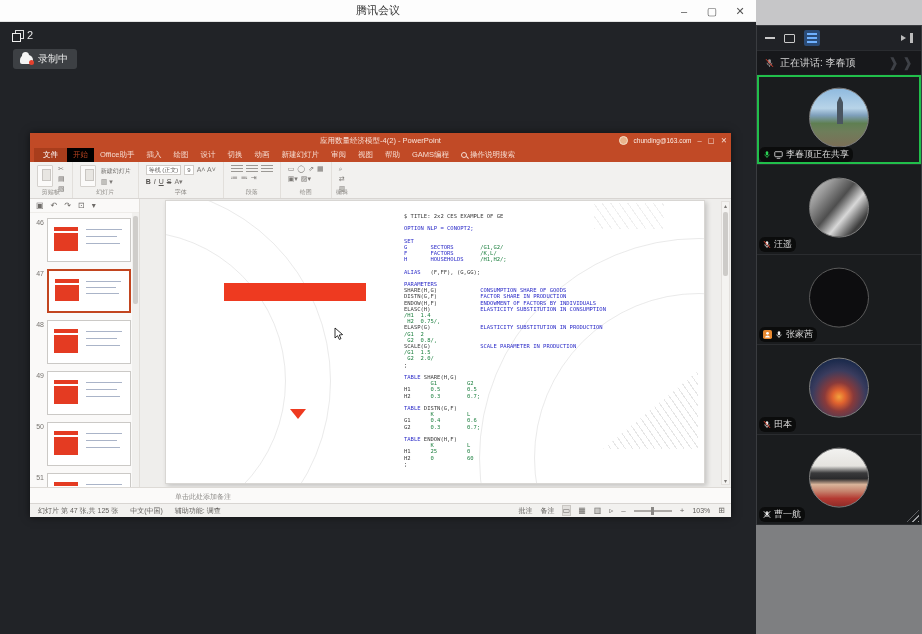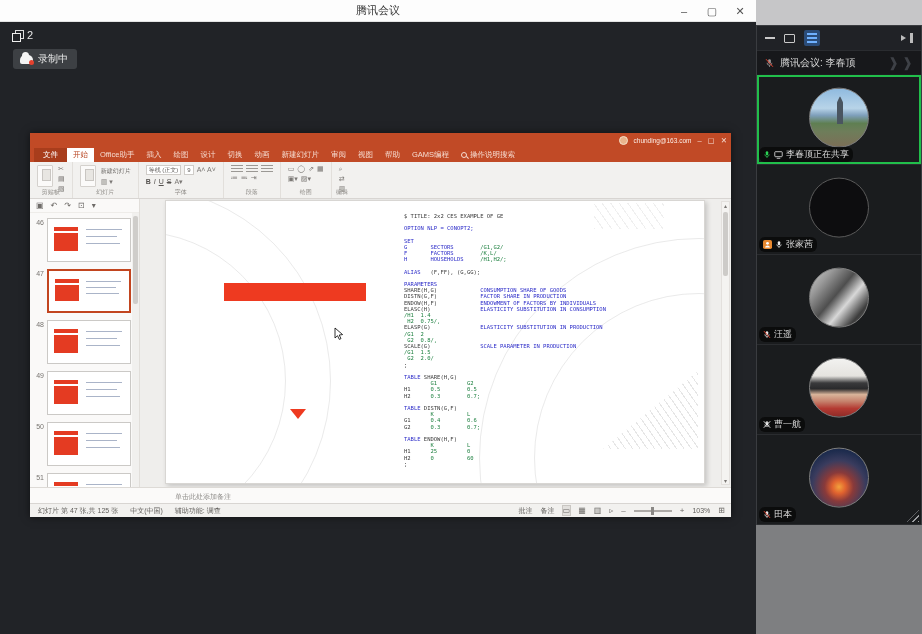--- a/index.html
+++ b/index.html
@@ -27,21 +27,21 @@
   #ppt { position:absolute; left:30px; top:133px; width:701px; height:384px; background:#FFF; box-shadow:0 0 8px rgba(0,0,0,.55); }
   .pp-title { position:absolute; left:0; top:0; width:100%; height:15px; background:#C14A26; display:flex; align-items:center; }
   .pp-title-text { position:absolute; left:0; right:0; text-align:center; font-size:7.5px; color:#F8E3DA; }
   .pp-title-right { position:absolute; right:4px; top:0; height:15px; display:flex; align-items:center; gap:6px; z-index:2; }
   .pp-acct-av { width:9px; height:9px; border-radius:50%; background:#E9B48C; border:1px solid #F7DFC8; }
   .pp-acct { font-size:6.5px; color:#FCEDE6; }
   .pp-winctl { font-size:7.5px; color:#F6DDD2; }
   .pp-tabs { position:absolute; left:0; top:15px; width:100%; height:14px; background:#C14A26; display:flex; align-items:flex-end; padding-left:4px; }
   .pp-tab { font-size:7.5px; color:#F6DCD1; padding:2px 6px 2px; white-space:nowrap; }
   .pp-tab.file { background:#A83D1C; color:#FFF; padding:2px 9px; }
-  .pp-tab.active { background:#ffffff; color:#B8431F;margin-top:9px; }
+  .pp-tab.active { background:#000000; color:#B8431F;margin-top:9px; }
   .pp-tab.search { display:flex; align-items:center; gap:3px; }
   .tab-search-ic { width:6px; height:6px; border:1px solid #F6DCD1; border-radius:50%; position:relative; }
   .tab-search-ic::after { content:''; position:absolute; left:4px; top:4px; width:3px; height:1px; background:#F6DCD1; transform:rotate(45deg); }
   .pp-ribbon { position:absolute; left:0; top:29px; width:100%; height:37px; background:#F2F1EF; border-bottom:1px solid #D8D5D2; display:flex; }
   .rb-group { position:relative; height:100%; border-right:1px solid #E2DFDB; padding:3px 7px 9px; display:flex; gap:5px; align-items:flex-start; }
   .rb-label { position:absolute; bottom:1px; left:0; right:0; text-align:center; font-size:6px; color:#8D8A86; }
   .rb-big { width:16px; height:22px; background:#FBFAF9; border:1px solid #D4D1CD; border-radius:1px; position:relative; }
   .rb-big::after { content:''; position:absolute; left:4px; top:3px; width:7px; height:10px; background:#E8E6E2; border:1px solid #C9C6C2; }
   .rb-col { display:flex; flex-direction:column; gap:2px; }
   .rb-row { display:flex; gap:3px; align-items:center; }
@@ -145,20 +145,21 @@
       <span class="ic-stack"></span>
       <span>2</span>
     </div>
     <div class="tm-rec">
       <span class="rec-cloud"></span>
       <span class="tm-rec-label">录制中</span>
     </div>
 
     <div id="ppt">
       <div class="pp-title">
+        <span class="pp-title-text">应用数量经济模型-4(2) - PowerPoint</span>
         <div class="pp-title-right">
           <span class="pp-acct-av"></span>
           <span class="pp-acct">chunding@163.com</span>
           <span class="pp-winctl">–</span>
           <span class="pp-winctl">▢</span>
           <span class="pp-winctl">✕</span>
         </div>
       </div>
       <div class="pp-tabs" id="pp-tabs">
           <span class="pp-tab file">文件</span>
@@ -379,21 +380,21 @@
         </span>
       <span class="ic-collapse"></span>
     </div>
     <div class="sb-speaking">
       <svg width="9" height="10" viewBox="0 0 10 10">
           <rect x="3.5" y="0.8" width="3" height="5" rx="1.5" fill="#9A9A9A"></rect>
           <path d="M2.3 4.8a2.7 2.7 0 0 0 5.4 0" stroke="#9A9A9A" fill="none" stroke-width="0.9"></path>
           <line x1="5" y1="7.6" x2="5" y2="9.4" stroke="#9A9A9A" stroke-width="0.9"></line>
           <line x1="1.2" y1="0.8" x2="8.8" y2="9.2" stroke="#E5412E" stroke-width="1.1"></line>
         </svg>
-      <span class="sb-speaking-label">腾讯会议: 李春顶</span>
+      <span class="sb-speaking-label">正在讲话: 李春顶</span>
       <span class="chev c1">❱</span>
       <span class="chev c2">❱</span>
     </div>
     <div class="tiles" id="tiles">
         <div class="tile active">
           <div class="avatar av-city"></div>
           <div class="tile-label">
             <span style="display: flex;">
               <svg width="8" height="9" viewBox="0 0 10 10">
                 <rect x="3.5" y="0.8" width="3" height="5" rx="1.5" fill="#2BD355"></rect>
@@ -401,80 +402,80 @@
                 <line x1="5" y1="7.6" x2="5" y2="9.4" stroke="#2BD355" stroke-width="0.9"></line>
               </svg>
             </span>
             <span style="display: flex;">
               <svg width="9" height="8" viewBox="0 0 10 9">
                 <rect x="0.8" y="0.8" width="8.4" height="5.6" rx="0.8" fill="none" stroke="#E8E8E8" stroke-width="0.9"></rect>
                 <line x1="3" y1="8.2" x2="7" y2="8.2" stroke="#E8E8E8" stroke-width="0.9"></line>
               </svg>
             </span>
             <span class="tile-name">李春顶正在共享</span>
-          </div>
-        </div>
-        <div class="tile">
-          <div class="avatar av-dark"></div>
-          <div class="tile-label">
-            <span style="display: flex;">
-              <svg width="9" height="9" viewBox="0 0 10 10">
-                <rect width="10" height="10" rx="2" fill="#E8882E"></rect>
-                <circle cx="5" cy="3.7" r="1.6" fill="#FFF"></circle>
-                <path d="M2.2 8.3a2.9 2.9 0 0 1 5.6 0z" fill="#FFF"></path>
-              </svg>
-            </span>
-            <span style="display: flex;">
-              <svg width="8" height="9" viewBox="0 0 10 10">
-                <rect x="3.5" y="0.8" width="3" height="5" rx="1.5" fill="#E8E8E8"></rect>
-                <path d="M2.3 4.8a2.7 2.7 0 0 0 5.4 0" stroke="#E8E8E8" fill="none" stroke-width="0.9"></path>
-                <line x1="5" y1="7.6" x2="5" y2="9.4" stroke="#E8E8E8" stroke-width="0.9"></line>
-              </svg>
-            </span>
-            <span class="tile-name">张家茜</span>
           </div>
         </div>
         <div class="tile">
           <div class="avatar av-bw"></div>
           <div class="tile-label">
             <span style="display: flex;">
               <svg width="8" height="9" viewBox="0 0 10 10">
                 <rect x="3.5" y="0.8" width="3" height="5" rx="1.5" fill="#E8E8E8"></rect>
                 <path d="M2.3 4.8a2.7 2.7 0 0 0 5.4 0" stroke="#E8E8E8" fill="none" stroke-width="0.9"></path>
                 <line x1="5" y1="7.6" x2="5" y2="9.4" stroke="#E8E8E8" stroke-width="0.9"></line>
                 <line x1="1.2" y1="0.8" x2="8.8" y2="9.2" stroke="#E5412E" stroke-width="1.2"></line>
               </svg>
             </span>
             <span class="tile-name">汪遥</span>
           </div>
         </div>
         <div class="tile">
+          <div class="avatar av-dark"></div>
+          <div class="tile-label">
+            <span style="display: flex;">
+              <svg width="9" height="9" viewBox="0 0 10 10">
+                <rect width="10" height="10" rx="2" fill="#E8882E"></rect>
+                <circle cx="5" cy="3.7" r="1.6" fill="#FFF"></circle>
+                <path d="M2.2 8.3a2.9 2.9 0 0 1 5.6 0z" fill="#FFF"></path>
+              </svg>
+            </span>
+            <span style="display: flex;">
+              <svg width="8" height="9" viewBox="0 0 10 10">
+                <rect x="3.5" y="0.8" width="3" height="5" rx="1.5" fill="#E8E8E8"></rect>
+                <path d="M2.3 4.8a2.7 2.7 0 0 0 5.4 0" stroke="#E8E8E8" fill="none" stroke-width="0.9"></path>
+                <line x1="5" y1="7.6" x2="5" y2="9.4" stroke="#E8E8E8" stroke-width="0.9"></line>
+              </svg>
+            </span>
+            <span class="tile-name">张家茜</span>
+          </div>
+        </div>
+        <div class="tile">
+          <div class="avatar av-fire"></div>
+          <div class="tile-label">
+            <span style="display: flex;">
+              <svg width="8" height="9" viewBox="0 0 10 10">
+                <rect x="3.5" y="0.8" width="3" height="5" rx="1.5" fill="#E8E8E8"></rect>
+                <path d="M2.3 4.8a2.7 2.7 0 0 0 5.4 0" stroke="#E8E8E8" fill="none" stroke-width="0.9"></path>
+                <line x1="5" y1="7.6" x2="5" y2="9.4" stroke="#E8E8E8" stroke-width="0.9"></line>
+                <line x1="1.2" y1="0.8" x2="8.8" y2="9.2" stroke="#E5412E" stroke-width="1.2"></line>
+              </svg>
+            </span>
+            <span class="tile-name">田本</span>
+          </div>
+        </div>
+        <div class="tile">
           <div class="avatar av-anime"></div>
           <div class="tile-label">
             <span style="display: flex;">
               <svg width="8" height="9" viewBox="0 0 10 10">
                 <rect x="3.5" y="0.8" width="3" height="5" rx="1.5" fill="#CFCFCF"></rect>
                 <path d="M2.3 4.8a2.7 2.7 0 0 0 5.4 0" stroke="#CFCFCF" fill="none" stroke-width="0.9"></path>
                 <line x1="1" y1="1" x2="9" y2="9" stroke="#FFF" stroke-width="1.1"></line>
                 <line x1="9" y1="1" x2="1" y2="9" stroke="#FFF" stroke-width="1.1"></line>
               </svg>
             </span>
             <span class="tile-name">曹一航</span>
           </div>
         </div>
-        <div class="tile">
-          <div class="avatar av-fire"></div>
-          <div class="tile-label">
-            <span style="display: flex;">
-              <svg width="8" height="9" viewBox="0 0 10 10">
-                <rect x="3.5" y="0.8" width="3" height="5" rx="1.5" fill="#E8E8E8"></rect>
-                <path d="M2.3 4.8a2.7 2.7 0 0 0 5.4 0" stroke="#E8E8E8" fill="none" stroke-width="0.9"></path>
-                <line x1="5" y1="7.6" x2="5" y2="9.4" stroke="#E8E8E8" stroke-width="0.9"></line>
-                <line x1="1.2" y1="0.8" x2="8.8" y2="9.2" stroke="#E5412E" stroke-width="1.2"></line>
-              </svg>
-            </span>
-            <span class="tile-name">田本</span>
-          </div>
-        </div>
       </div>
     <div class="resize-handle"></div>
   </div>
 </div>
 
 </body></html>

